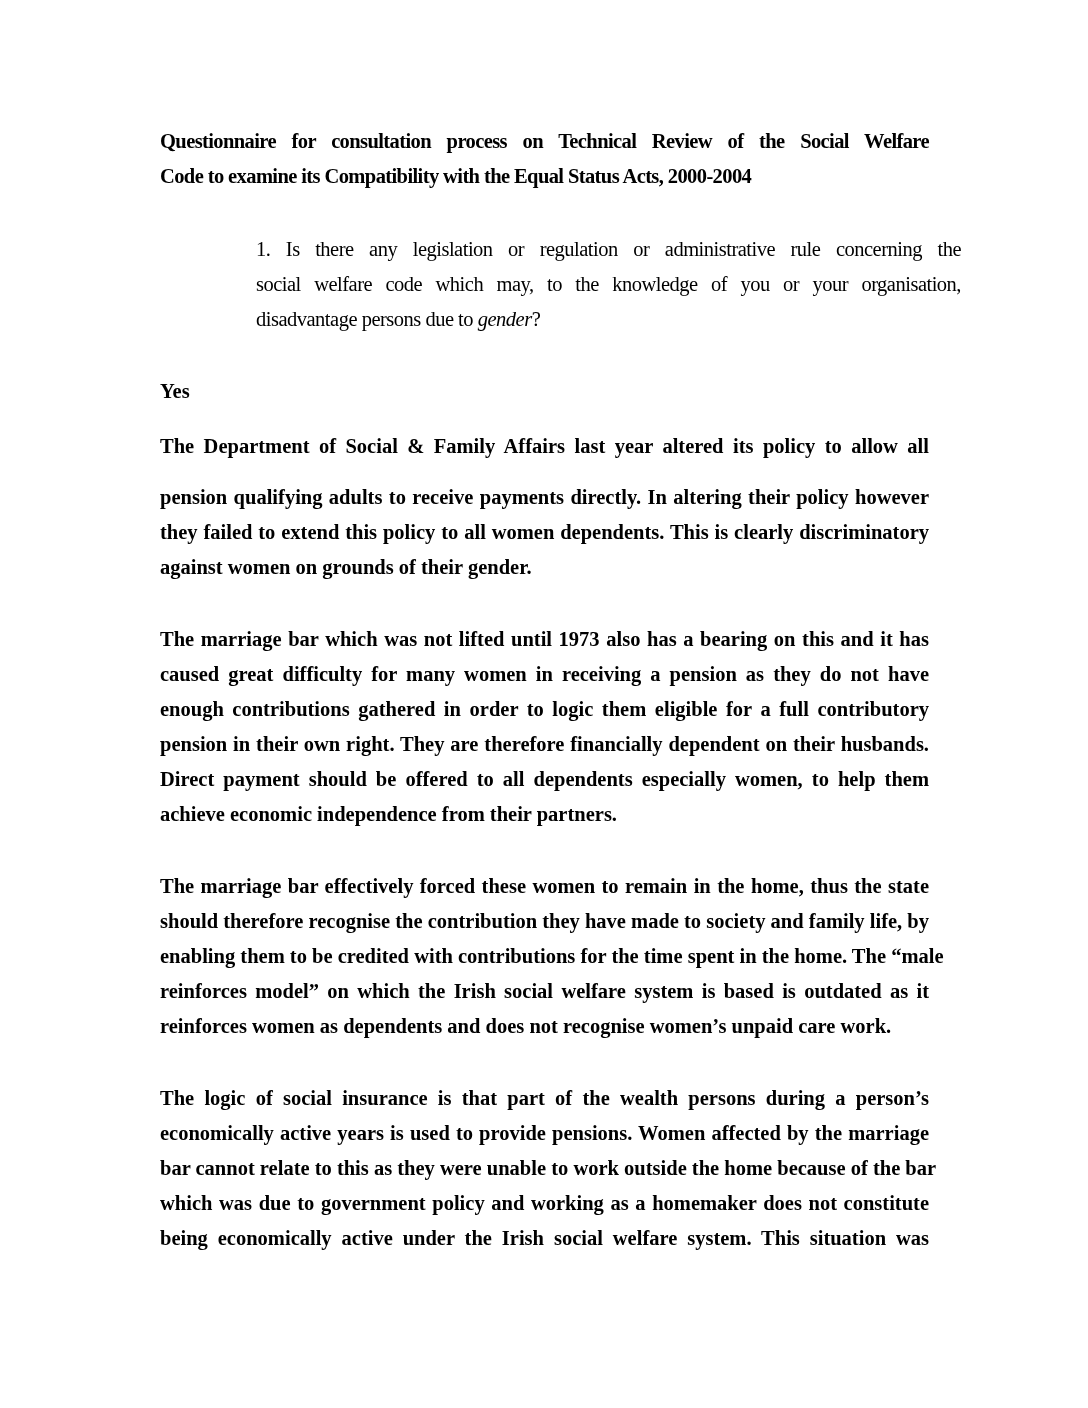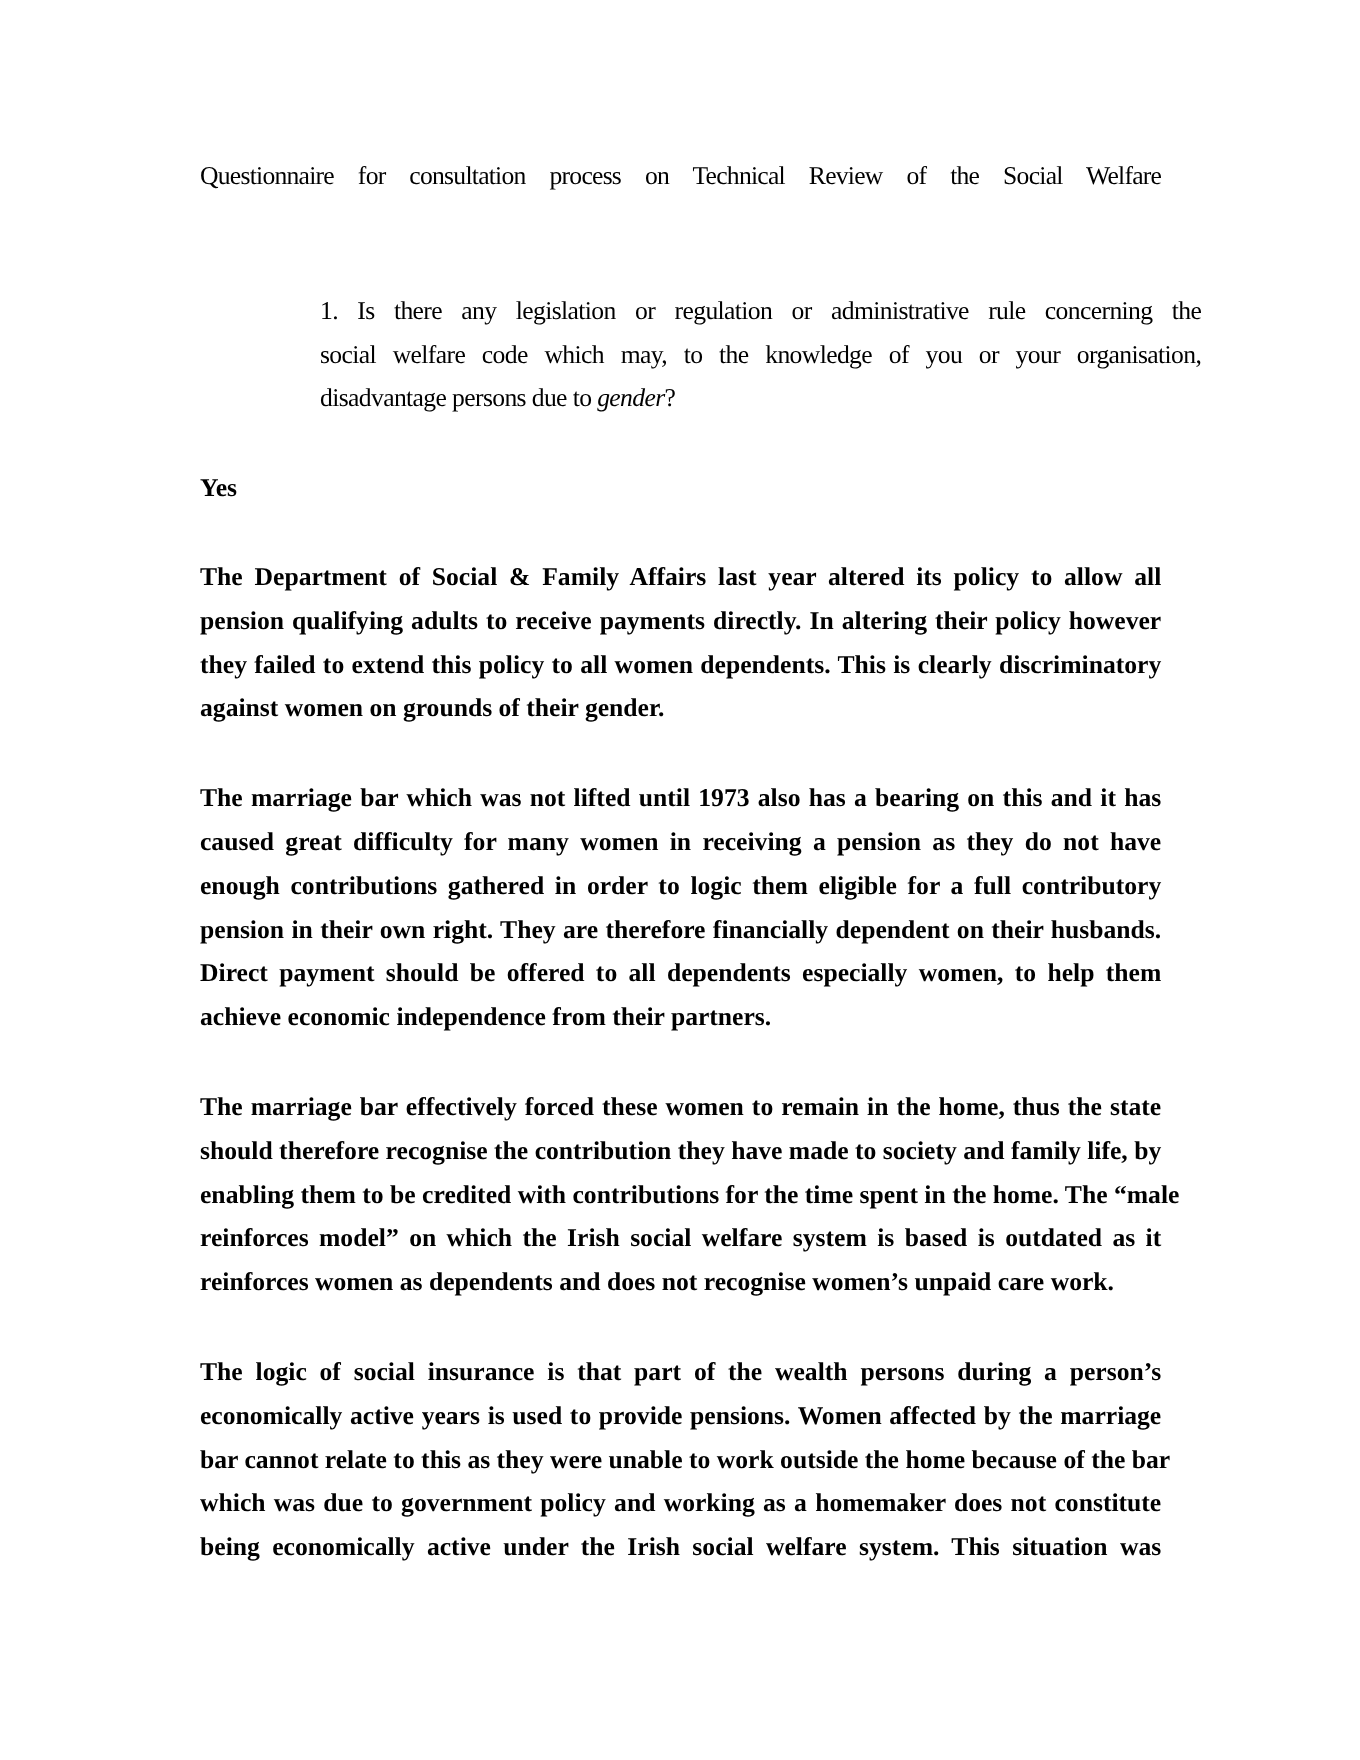--- a/index.html
+++ b/index.html
@@ -2,38 +2,39 @@
 <html><head>
 <meta charset="utf-8">
 <style>
   html, body { margin: 0; padding: 0; background: #ffffff; }
   body { width: 1088px; height: 1408px; position: relative; overflow: hidden;
          font-family: "Liberation Serif", "DejaVu Serif", serif; color: #000; }
   .page { position: absolute; left: 0; top: 0; width: 1088px; height: 1408px; }
   .line { position: absolute; left: 160px; width: 769px; font-size: 20.5px;
           line-height: 24px; white-space: nowrap; font-weight: bold; }
   .just { text-align: justify; text-align-last: justify; }
-  .title { font-weight: normal; letter-spacing: -0.6px; }
+  .title { font-weight: bold; letter-spacing: -0.6px; }
   .q { left: 224px; width: 705px; font-weight: normal; letter-spacing: -0.5px; margin-left: 32px; }
   em { font-style: italic; }
 </style>
 </head>
 <body>
 
 <div class="page">
   <div class="line title just" style="top:129px">Questionnaire for consultation process on Technical Review of the Social Welfare</div>
+  <div class="line title" style="top:164px">Code to examine its Compatibility with the Equal Status Acts, 2000-2004</div>
 
   <div class="line q just" style="top:237px">1. Is there any legislation or regulation or administrative rule concerning the</div>
   <div class="line q" style="top:307px"><span>disadvantage persons due to </span><em>gender</em><span>?</span></div>
   <div class="line q just" style="top:272px">social welfare code which may, to the knowledge of you or your organisation,</div>
 
   <div class="line" style="top:379px">Yes</div>
 
   <div>
-    <div class="line just" style="top:450px">The Department of Social &amp; Family Affairs last year altered its policy to allow all</div>
+    <div class="line just" style="top:434px">The Department of Social &amp; Family Affairs last year altered its policy to allow all</div>
     <div class="line just" style="top:485px">pension qualifying adults to receive payments directly. In altering their policy however</div>
     <div class="line just" style="top:520px">they failed to extend this policy to all women dependents. This is clearly discriminatory</div>
     <div class="line" style="top:555px">against women on grounds of their gender.</div>
   </div>
 
   <div>
     <div class="line just" style="top:627px">The marriage bar which was not lifted until 1973 also has a bearing on this and it has</div>
     <div class="line just" style="top:662px">caused great difficulty for many women in receiving a pension as they do not have</div>
     <div class="line just" style="top:697px">enough contributions gathered in order to logic them eligible for a full contributory</div>
     <div class="line just" style="top:732px">pension in their own right. They are therefore financially dependent on their husbands.</div>

